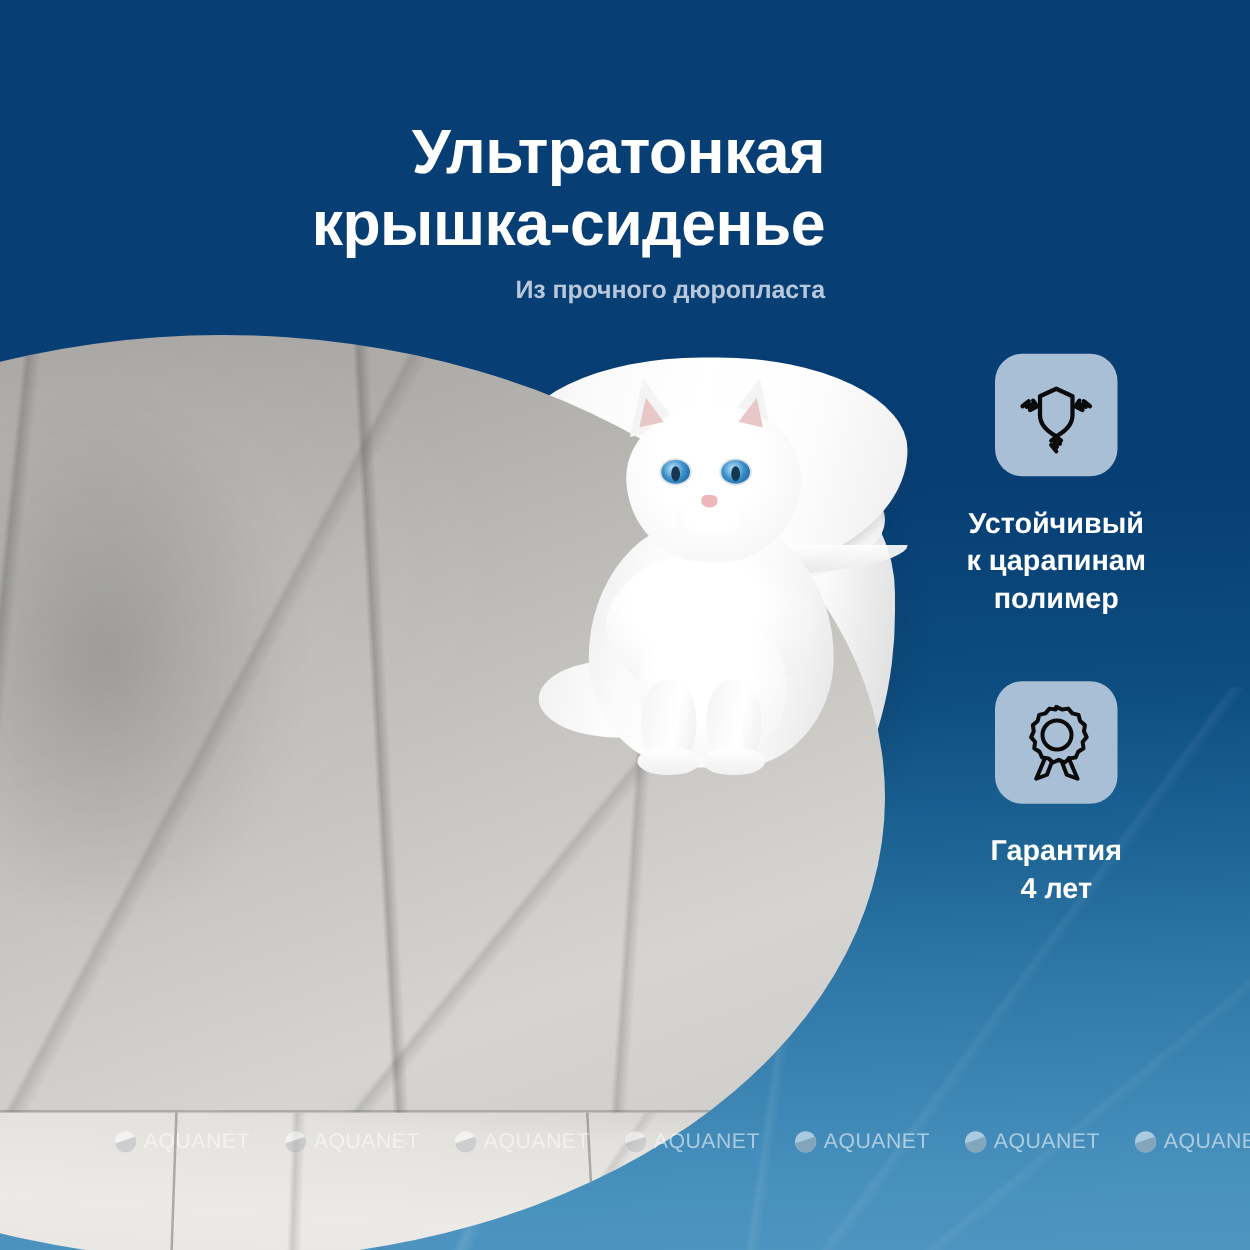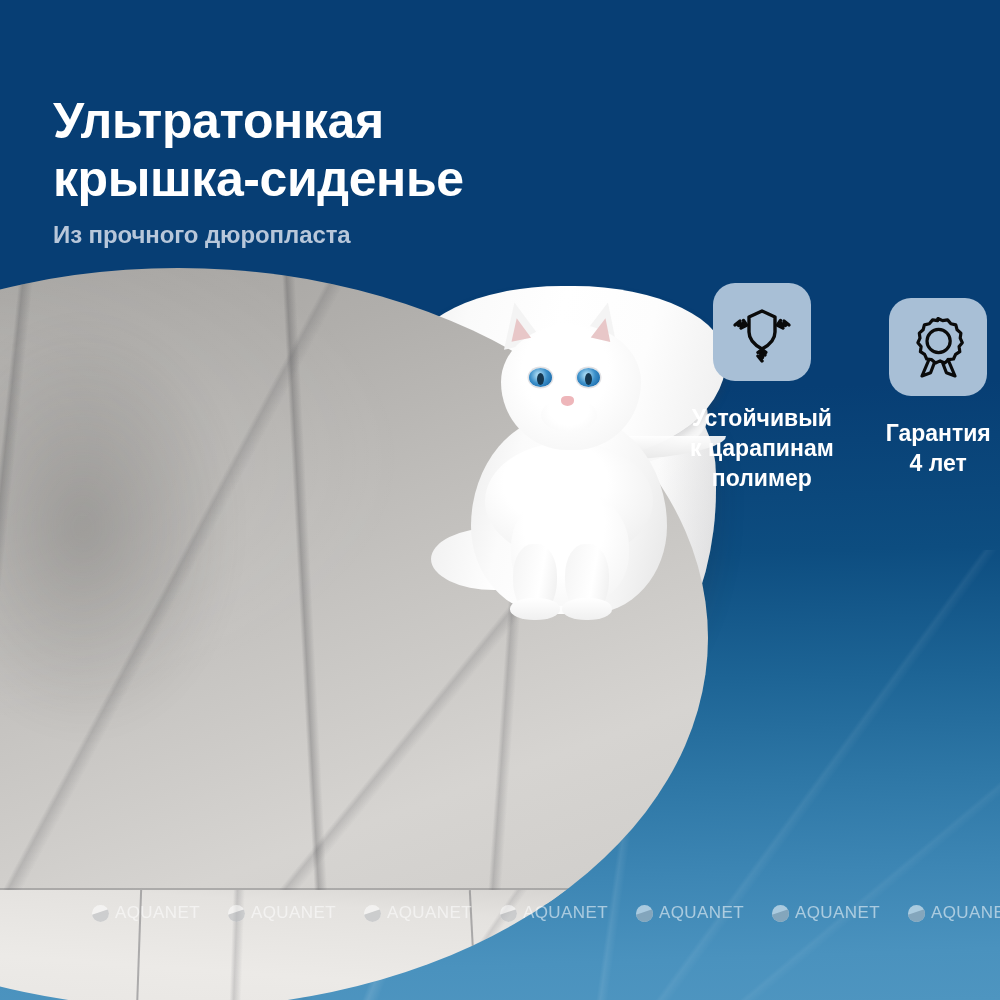--- a/index.html
+++ b/index.html
@@ -38,35 +38,36 @@
     background:
       linear-gradient(112deg, transparent 46%, rgba(255,255,255,.55) 46.5%, transparent 47.4%),
       linear-gradient(98deg, transparent 62%, rgba(255,255,255,.40) 62.4%, transparent 63.1%),
       linear-gradient(126deg, transparent 74%, rgba(255,255,255,.30) 74.4%, transparent 75.2%),
       linear-gradient(86deg, transparent 29%, rgba(10,50,90,.35) 29.4%, transparent 30.3%),
       linear-gradient(140deg, transparent 83%, rgba(255,255,255,.25) 83.4%, transparent 84.2%);
   }
 
   
   .headline {
-    position:absolute; left:53px; top:92px;
+    position:absolute; left:20px; top:92px;
     width:640px;
     z-index:7;
+    text-align:right;
   }
   .headline h1 {
     font-size:50px;
     line-height:58px;
     font-weight:700;
     color:#ffffff;
     letter-spacing:-0.4px;
     white-space:pre-line;
   }
   .headline .sub {
     margin-top:13px;
-    font-size:24px;
+    font-size:20px;
     font-weight:700;
     color:#b8c7da;
     letter-spacing:-0.1px;
   }
 
   
   .photo-ellipse {
     position:absolute;
     left:-352px; top:268px;
     width:1060px; height:740px;
@@ -252,21 +253,21 @@
   .c-paw.l { left:73px; }
   .c-paw.r { left:125px; }
 
   
   .features {
     position:absolute;
     left:690px; top:283px;
     width:310px;
     z-index:8;
     display:flex;
-    align-items:center;
+    flex-direction:column;
     gap:52px;
   }
   .feature {
     display:flex;
     flex-direction:column;
     align-items:center;
   }
   .tile {
     width:98px; height:98px;
     border-radius:22px;

